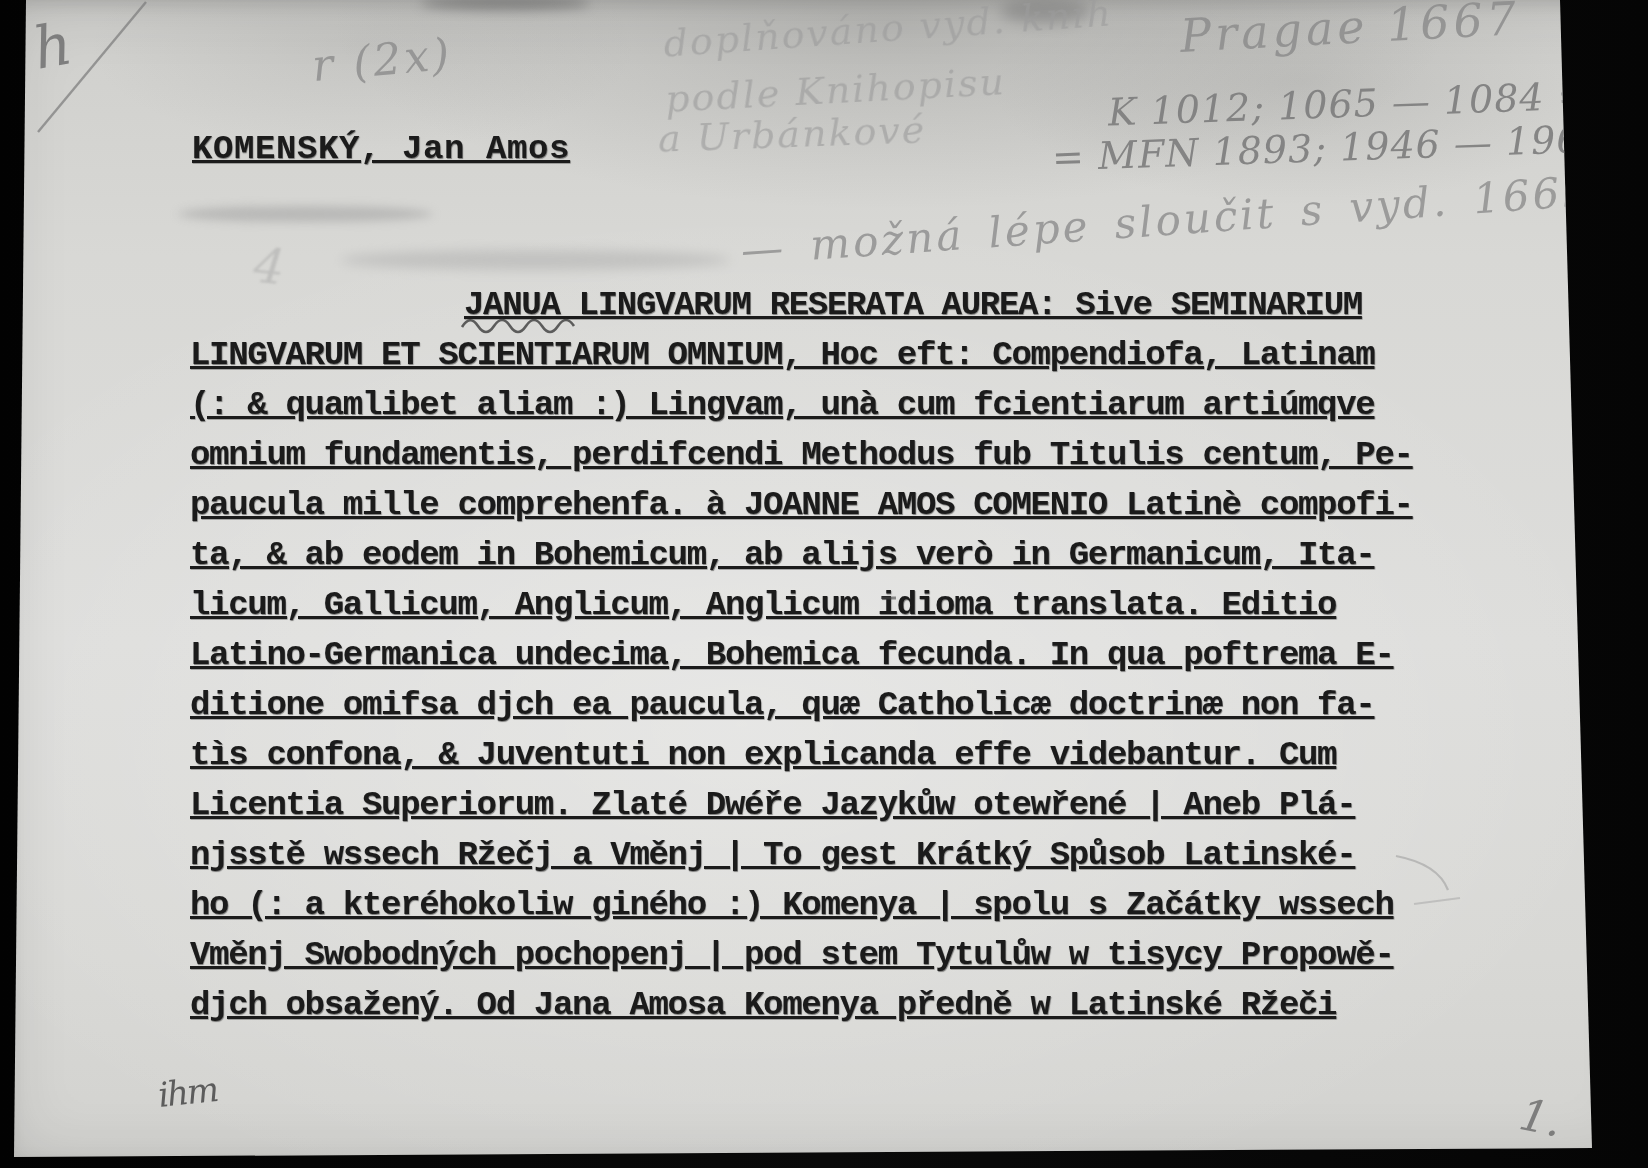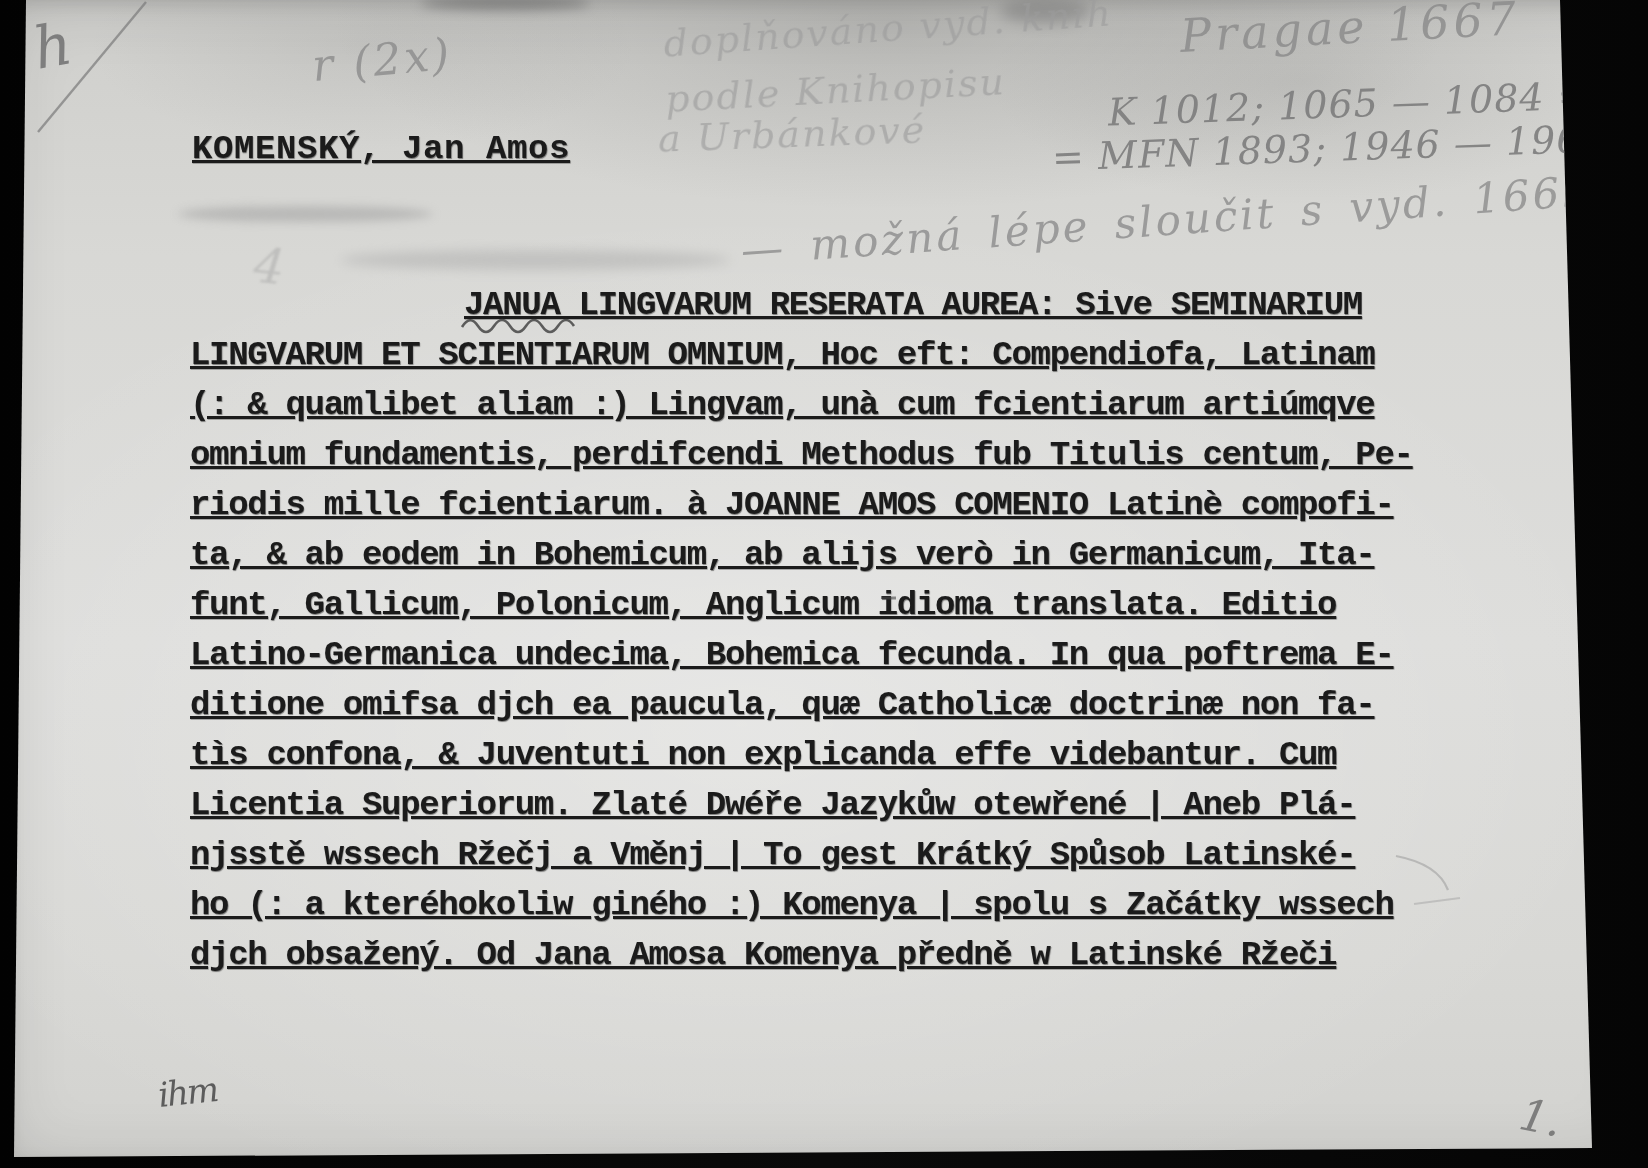--- a/index.html
+++ b/index.html
@@ -70,29 +70,30 @@
     <div class="hw suggestion">— možná lépe sloučit s vyd. 1669</div>
     <div class="hw faint4">4</div>
 
     <div class="typed heading">KOMENSKÝ, Jan Amos</div>
 
     <div class="typed body-block">
       <div class="tl indent">JANUA LINGVARUM RESERATA AUREA: Sive SEMINARIUM</div>
       <div class="tl">LINGVARUM ET SCIENTIARUM OMNIUM, Hoc eft: Compendiofa, Latinam</div>
       <div class="tl">(: &amp; quamlibet aliam :) Lingvam, unà cum fcientiarum artiúmqve</div>
       <div class="tl">omnium fundamentis, perdifcendi Methodus fub Titulis centum, Pe-</div>
-      <div class="tl">riodis mille fcientiarum. à JOANNE AMOS COMENIO Latinè compofi-</div>
+      <div class="tl">paucula mille comprehenfa. à JOANNE AMOS COMENIO Latinè compofi-</div>
       <div class="tl">ta, &amp; ab eodem in Bohemicum, ab alijs verò in Germanicum, Ita-</div>
-      <div class="tl">funt, Gallicum, Polonicum, Anglicum idioma translata. Editio</div>
+      <div class="tl">licum, Gallicum, Anglicum, Anglicum idioma translata. Editio</div>
       <div class="tl">Latino-Germanica undecima, Bohemica fecunda. In qua poftrema E-</div>
       <div class="tl">ditione omifsa djch ea paucula, quæ Catholicæ doctrinæ non fa-</div>
       <div class="tl">tìs confona, &amp; Juventuti non explicanda effe videbantur. Cum</div>
       <div class="tl">Licentia Superiorum. Zlaté Dwéře Jazykůw otewřené | Aneb Plá-</div>
       <div class="tl">njsstě wssech Ržečj a Vměnj | To gest Krátký Spůsob Latinské-</div>
       <div class="tl">ho (: a kteréhokoliw giného :) Komenya | spolu s Začátky wssech</div>
+      <div class="tl">Vměnj Swobodných pochopenj | pod stem Tytulůw w tisycy Propowě-</div>
       <div class="tl">djch obsažený. Od Jana Amosa Komenya předně w Latinské Ržeči</div>
     </div>
 
     <div class="hw initials">ihm</div>
     <div class="hw pagenum">1.</div>
 
     <svg class="marks" viewBox="0 0 1648 1168" xmlns="http://www.w3.org/2000/svg">
       <line x1="146" y1="2" x2="38" y2="132" stroke="#7f7f7f" stroke-width="2.4" opacity="0.75"></line>
       <path d="M462 327 q8 -13 16 -1 t16 0 t16 0 t16 0 t16 0 t16 0 t16 0" fill="none" stroke="#3c3c3c" stroke-width="2.6" opacity="0.8"></path>
       <path d="M1396 856 q42 8 52 34" fill="none" stroke="#9a9a9a" stroke-width="2.2" opacity="0.55"></path>

